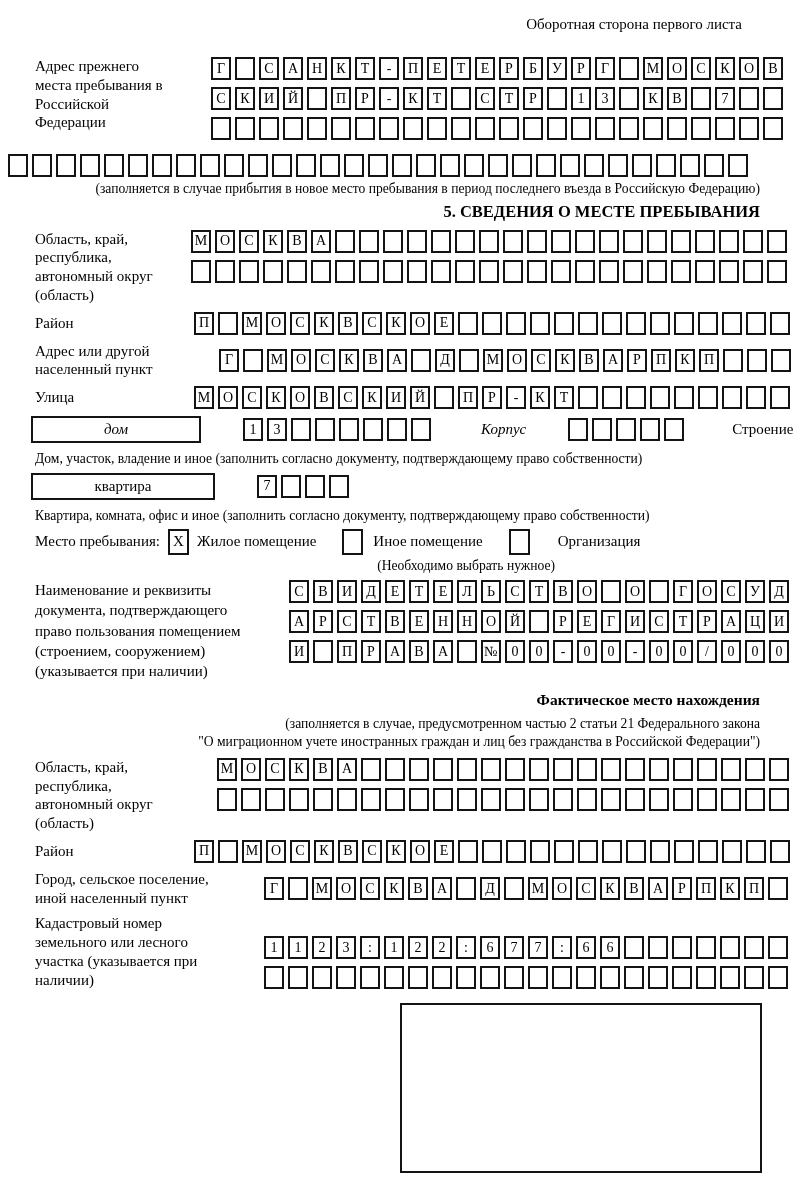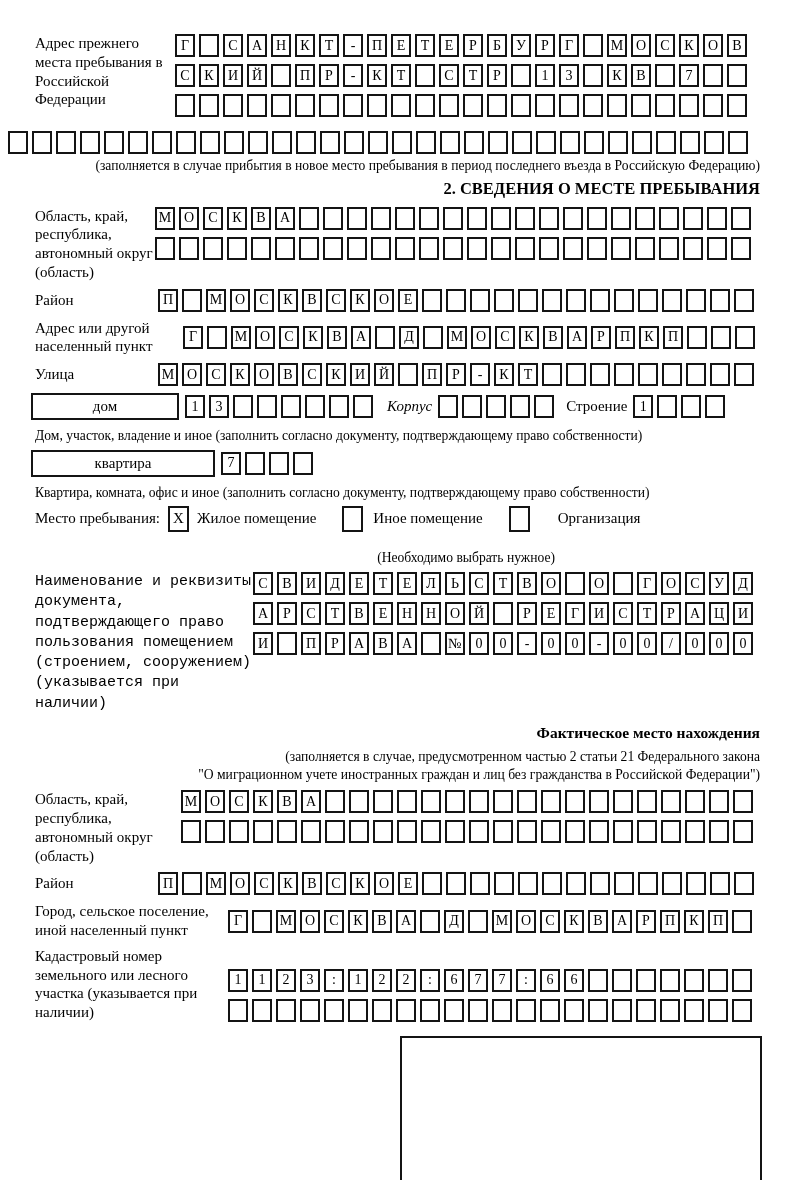--- a/index.html
+++ b/index.html
@@ -13,42 +13,43 @@
   .lbl{font-size:15px;line-height:1.25;flex:0 0 auto;}
   .caption{font-size:13.6px;line-height:1.3;}
   .center{text-align:right;}
   .bold{font-weight:bold;}
   .cells{display:flex;flex:0 0 auto;}
   .cell{
     box-sizing:border-box;width:20px;height:23px;margin-right:4px;
     border:2px solid #141414;display:inline-flex;align-items:center;justify-content:center;
     font-size:14px;flex:0 0 auto;background:#fff;
   }
-  .block{display:flex;align-items:flex-start;margin-bottom:7px;}
+  .block{display:flex;align-items:flex-start;margin-bottom:7px;gap:36px;}
   .rows > .cells{margin-bottom:7px;}
   .vcenter{align-items:center;}
   .namebox{
     box-sizing:border-box;border:2px solid #141414;height:27px;
     display:flex;align-items:center;justify-content:center;font-size:15px;flex:0 0 auto;
   }
   .chk{
     box-sizing:border-box;width:21px;height:26px;border:2px solid #141414;
     display:inline-flex;align-items:center;justify-content:center;font-size:15px;flex:0 0 auto;
   }
-  .stayline{display:flex;align-items:center;font-size:15px;margin-top:4px;margin-bottom:17px;}
+  .stayline{display:flex;align-items:center;font-size:15px;margin-top:4px;margin-bottom:2px;}
   .h2{font-size:16.5px;margin:4px 0 8px 0;}
   .h3{font-size:15.5px;margin:10px 0 6px 0;}
   .stamp-area{position:relative;height:262px;margin-top:6px;}
   .stamp-box{position:absolute;left:365px;top:0;width:362px;height:170px;border:2px solid #141414;box-sizing:border-box;}
 </style>
 </head>
 <body>
 
 <div class="page">
 
+  <div class="hdr-note">Оборотная сторона первого листа</div>
 
   <div class="block" style="margin-top:24px;">
     <div class="lbl" style="width:140px;">Адрес прежнего места пребывания в Российской Федерации</div>
     <div class="rows">
       <div class="cells">
           <span class="cell">Г</span>
           <span class="cell"></span>
           <span class="cell">С</span>
           <span class="cell">А</span>
           <span class="cell">Н</span>
@@ -154,21 +155,21 @@
       <span class="cell"></span>
       <span class="cell"></span>
       <span class="cell"></span>
       <span class="cell"></span>
       <span class="cell"></span>
       <span class="cell"></span>
       <span class="cell"></span>
     </div>
   <div class="caption center" style="margin-top:3px;">(заполняется в случае прибытия в новое место пребывания в период последнего въезда в Российскую Федерацию)</div>
 
-  <div class="h2 center bold">2. СВЕДЕНИЯ О МЕСТЕ ПРЕБЫВАНИЯ</div>
+  <div class="h2 center bold">5. СВЕДЕНИЯ О МЕСТЕ ПРЕБЫВАНИЯ</div>
 
   <div class="block">
     <div class="lbl" style="width:120px;">Область, край, республика, автономный округ (область)</div>
     <div class="rows">
       <div class="cells">
           <span class="cell">М</span>
           <span class="cell">О</span>
           <span class="cell">С</span>
           <span class="cell">К</span>
           <span class="cell">В</span>
@@ -309,21 +310,21 @@
         <span class="cell"></span>
         <span class="cell"></span>
         <span class="cell"></span>
         <span class="cell"></span>
         <span class="cell"></span>
         <span class="cell"></span>
       </div>
   </div>
 
   <div class="block vcenter" style="margin-top:2px;">
-    <div class="namebox" style="width:148px;margin-left:-4px;">дом</div>
+    <div class="namebox" style="width:170px;margin-left:-4px;font-style:italic;">дом</div>
     <div class="cells" style="margin-left:6px;">
         <span class="cell">1</span>
         <span class="cell">3</span>
         <span class="cell"></span>
         <span class="cell"></span>
         <span class="cell"></span>
         <span class="cell"></span>
         <span class="cell"></span>
         <span class="cell"></span>
       </div>
@@ -367,21 +368,21 @@
       </span>
     <span style="margin-left:10px;">Иное помещение</span>
     <span class="chk" style="margin-left:26px;">
         <span></span>
       </span>
     <span style="margin-left:28px;">Организация</span>
   </div>
   <div class="caption" style="width:430px;margin-left:90px;text-align:right;margin-bottom:6px;">(Необходимо выбрать нужное)</div>
 
   <div class="block">
-    <div class="lbl" style="width:218px;line-height:1.35;font-family:Liberation Mono, monospace;">Наименование и реквизиты документа, подтверждающего право пользования помещением (строением, сооружением) (указывается при наличии)</div>
+    <div class="lbl" style="width:218px;line-height:1.35;">Наименование и реквизиты документа, подтверждающего право пользования помещением (строением, сооружением) (указывается при наличии)</div>
     <div class="rows">
       <div class="cells">
           <span class="cell">С</span>
           <span class="cell">В</span>
           <span class="cell">И</span>
           <span class="cell">Д</span>
           <span class="cell">Е</span>
           <span class="cell">Т</span>
           <span class="cell">Е</span>
           <span class="cell">Л</span>

